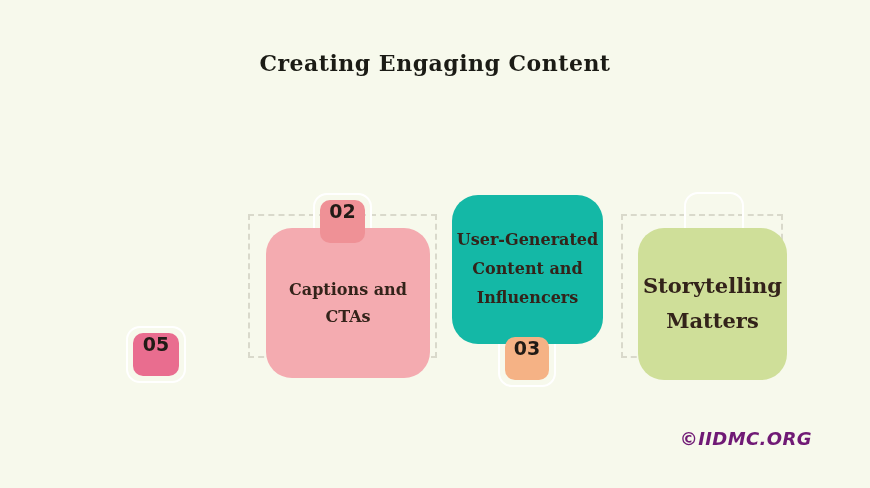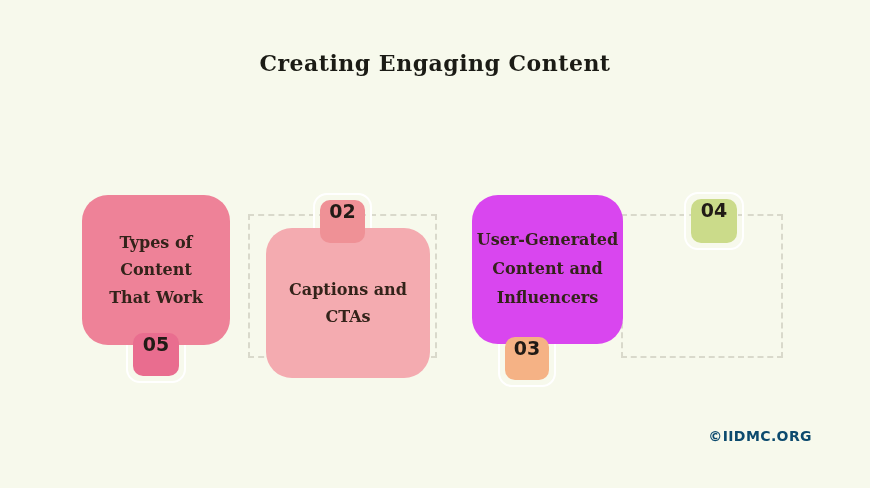--- a/index.html
+++ b/index.html
@@ -87,63 +87,61 @@
   .ring-3  { left: 498px; top: 330px; width: 54px; height: 53px; }
   .badge-4 { left: 691px; top: 199px; width: 46px; height: 44px; }
   .ring-4  { left: 684px; top: 192px; width: 56px; height: 54px; }
 
   .watermark {
     position: absolute;
     right: 58px;
     top: 428px;
     font-family: "DejaVu Sans", sans-serif;
     font-weight: 700;
-    font-size: 14px;
+    font-size: 18px;
     letter-spacing: 0.4px;
-    color: #0c4a6e;
+    color: #701a75;
     z-index: 6;
+    font-style: italic;
   }
 </style>
 </head>
 <body>
 
 <div class="canvas">
 
   <h1 class="page-title">Creating Engaging Content</h1>
 
   <div class="dashed-rect frame-a"></div>
   <div class="dashed-rect frame-b"></div>
 
   <div class="ring ring-1"></div>
-  <div class="card card-1" style="background: rgb(238, 130, 152);">
-    <div class="card-title">Types of Content
-That Work</div>
-  </div>
   <div class="badge badge-1" style="background: rgb(233, 109, 143);">
     <span>05</span>
   </div>
 
   <div class="ring ring-2"></div>
   <div class="card card-2" style="background: rgb(244, 171, 176);">
     <div class="card-title">Captions and CTAs</div>
   </div>
   <div class="badge badge-2" style="background: rgb(239, 145, 150);">
     <span>02</span>
   </div>
 
   <div class="ring ring-3"></div>
-  <div class="card card-3" style="background: #d946ef; margin-left: 20px;">
+  <div class="card card-3" style="background: #14b8a6;">
     <div class="card-title">User-Generated
 Content and
 Influencers</div>
   </div>
   <div class="badge badge-3" style="background: rgb(245, 178, 133);">
     <span>03</span>
   </div>
 
   <div class="ring ring-4"></div>
-  <div class="badge badge-4" style="background: rgb(203, 219, 138);">
-    <span>04</span>
+  <div class="card card-4" style="background: rgb(207, 223, 153);">
+    <div class="card-title">Storytelling
+Matters</div>
   </div>
 
   <div class="watermark">©IIDMC.ORG</div>
 
 </div>
 
 </body></html>

